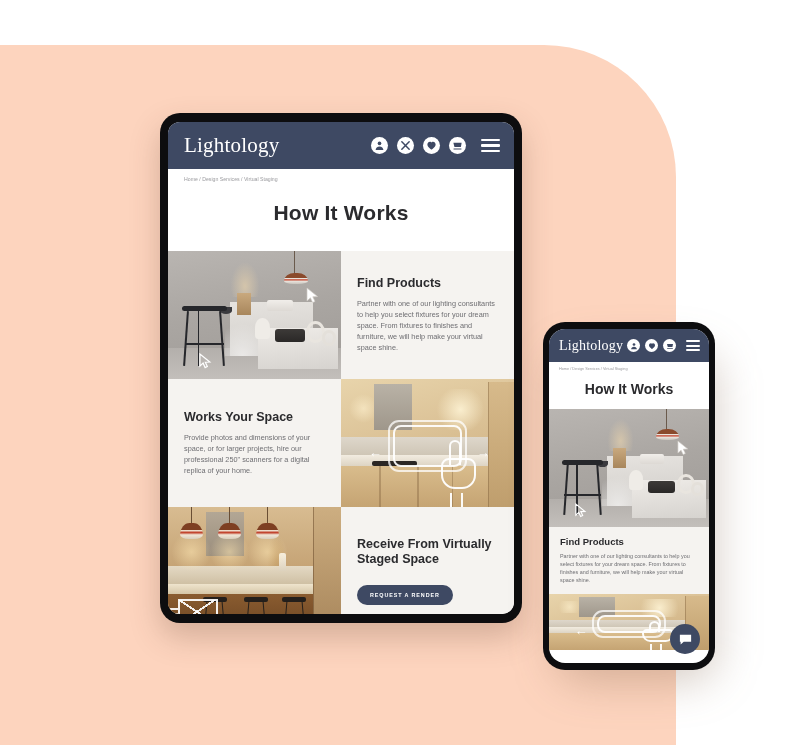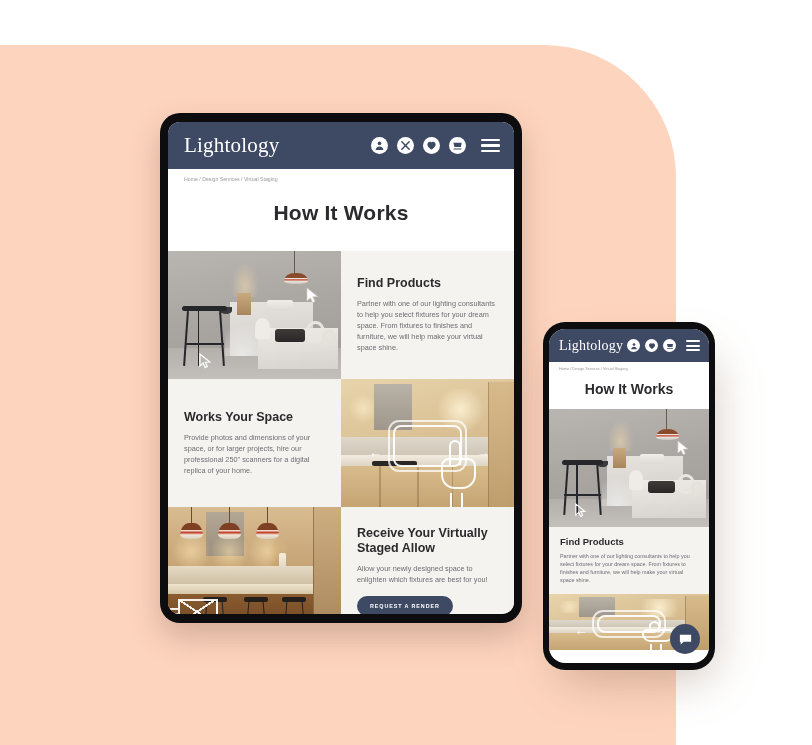--- a/index.html
+++ b/index.html
@@ -459,22 +459,21 @@
               <i class="l2"></i>
             </div>
           <div class="st-lines">
             <i style="top:0"></i>
               <i style="top:44%"></i>
           </div>
           <div class="st-envelope"></div>
         </div>
       </div>
       <div class="cell text-cell">
-        <div class="cell-title">Receive Your Virtually Staged Allow</div>
-        <div class="cell-body">Allow your newly designed space to enlighten which fixtures are best for you!</div>
+        <div class="cell-title">Receive From Virtually Staged Space</div>
         <button class="cta-button">REQUEST A RENDER</button>
       </div>
     </div>
 
   </div>
 </div>
 
 <div id="phone-shadow"></div>
 <div id="phone" class="phone">
   <div id="phone-screen">

